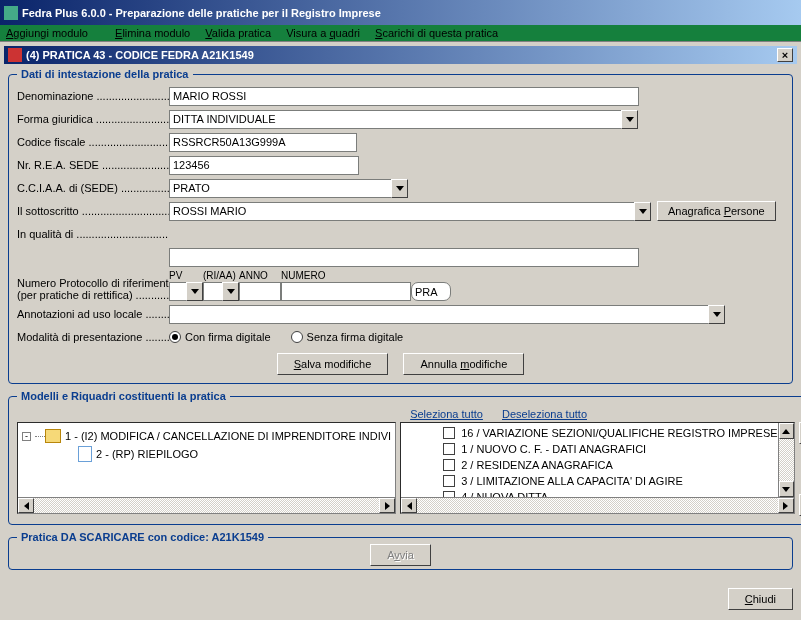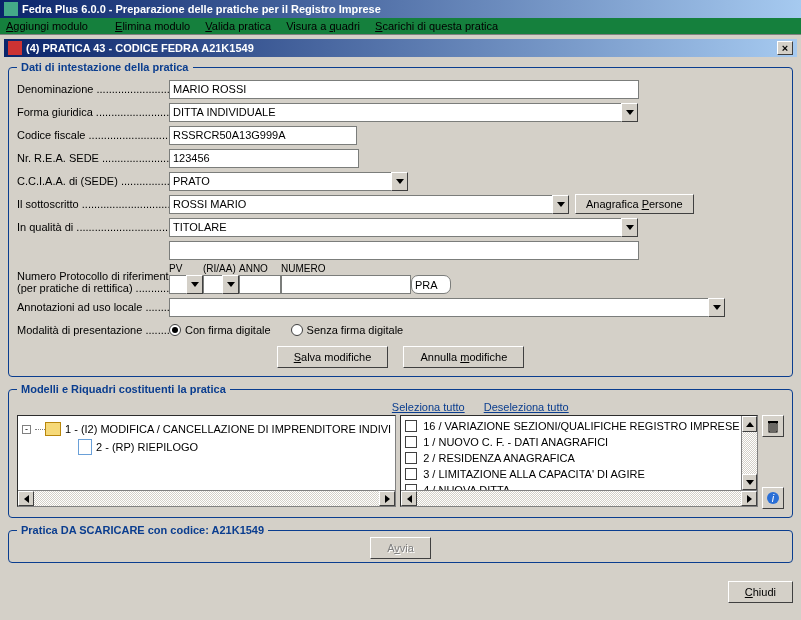--- a/index.html
+++ b/index.html
@@ -1,17 +1,17 @@
 <!DOCTYPE html>
 <html><head>
 <meta charset="utf-8">
 <style>
   * { box-sizing: border-box; font-family: "Tahoma", "MS Sans Serif", sans-serif; font-size: 11px; }
   body { margin: 0; padding: 0; background: #d4d0c8; width: 801px; }
-  .titlebar { background: linear-gradient(to right, #0a246a, #a6caf0); color: #fff; height: 18px; line-height: 18px; padding: 0 4px; font-weight: bold; display: flex; align-items: center; }
+  .titlebar { background: linear-gradient(to right, #0a246a, #a6caf0); color: #fff; height: 25px; line-height: 18px; padding: 0 4px; font-weight: bold; display: flex; align-items: center; }
   .titlebar .ticon { width: 14px; height: 14px; background: #4a8; margin-right: 4px; display:inline-block;}
   .menubar { background: #15803d; padding: 2px 6px; border-bottom: 1px solid #808080; }
   .menubar span { margin-right: 12px; cursor: default; }
   .menubar u { text-decoration: underline; }
   .mdi-title { background: linear-gradient(to right, #0a246a, #a6caf0); color: #fff; height: 18px; line-height: 18px; padding: 0 4px; font-weight: bold; margin: 4px 4px 0 4px; display:flex; align-items:center; justify-content:space-between;}
   .mdi-title .ticon { width:14px;height:14px;background:#c33;display:inline-block;margin-right:4px;}
   .mdi-close { width:16px;height:14px;background:#d4d0c8;border:1px solid #fff;border-right-color:#404040;border-bottom-color:#404040;color:#000;text-align:center;line-height:12px;font-weight:bold;font-family:Arial;cursor:default;}
   .content { padding: 4px 8px 8px 8px; }
   fieldset { border: 1px solid #0a3d8f; border-radius: 4px; margin: 0 0 6px 0; padding: 6px 8px 8px 8px; }
   legend { color: #0a3d8f; font-weight: bold; padding: 0 4px; }
@@ -41,21 +41,21 @@
   .tree-body { padding: 4px 4px 0 4px; overflow:hidden; height: 74px;}
   .tree-row { display:flex; align-items:center; height:18px; white-space:nowrap;}
   .tminus { width:9px;height:9px;border:1px solid #808080;background:#fff;text-align:center;line-height:7px;font-size:9px;margin-right:4px;}
   .ticon-folder{width:16px;height:14px;background:#f6d978;border:1px solid #b8860b;margin-right:4px;}
   .ticon-doc{width:14px;height:16px;background:#fff;border:1px solid #6aa0d8;margin:0 4px 0 28px;position:relative;}
   .hscroll { height:16px;background:#d4d0c8;border-top:1px solid #808080;display:flex;}
   .sbtn{width:16px;height:15px;border:1px solid #fff;border-right-color:#404040;border-bottom-color:#404040;background:#d4d0c8;display:flex;align-items:center;justify-content:center;}
   .sbtn.l::after{content:"";border-top:4px solid transparent;border-bottom:4px solid transparent;border-right:5px solid #000;}
   .sbtn.r::after{content:"";border-top:4px solid transparent;border-bottom:4px solid transparent;border-left:5px solid #000;}
   .strack{flex:1;background:repeating-conic-gradient(#d4d0c8 0 25%,#fff 0 50%) 0 0/2px 2px;}
-  .list-body{flex:1;overflow:hidden;padding:2px 0 0 2px;}
+  .list-body{flex:1;overflow:hidden;padding:2px 0 0 2px;margin-left:38px;}
   .li-row{display:flex;align-items:center;height:16px;white-space:nowrap;}
   .chk{width:12px;height:12px;border:1px solid #404040;background:#fff;margin:0 6px 0 2px;flex:none;}
   .links{margin-bottom:2px;}
   .links a{color:#0a3d8f;text-decoration:underline;margin-right:16px;cursor:default;}
   .side-btns{display:flex;flex-direction:column;gap:50px;justify-content:flex-start;}
   .iconbtn{width:22px;height:22px;border:1px solid #fff;border-right-color:#404040;border-bottom-color:#404040;background:#d4d0c8;display:flex;align-items:center;justify-content:center;}
   .bottom-bar{display:flex;justify-content:flex-end;padding:4px 8px 8px 0;}
   .disabled{color:#808080;text-shadow:1px 1px 0 #fff;}
   .vscroll{width:16px;display:flex;flex-direction:column;background:#d4d0c8;border-left:1px solid #808080;}
   .vsbtn{height:16px;border:1px solid #fff;border-right-color:#404040;border-bottom-color:#404040;background:#d4d0c8;display:flex;align-items:center;justify-content:center;}
@@ -115,32 +115,28 @@
   <div class="row">
     <div class="lbl"><span>C.C.I.A.A. di (SEDE)</span><span class="dots"></span></div>
     <span class="dd">
           <input type="text" class="txt" style="width: 223px;" value="PRATO">
           <span class="dd-btn"></span>
         </span>
   </div>
   <div class="row">
     <div class="lbl"><span>Il sottoscritto</span><span class="dots"></span></div>
     <span class="dd">
-          <input type="text" class="txt" style="width: 384px;" value="ROSSI MARIO">
+          <input type="text" class="txt" style="width: 466px;" value="ROSSI MARIO">
           <span class="dd-btn"></span>
         </span>
     <span style="width:6px"></span>
     <span class="btn">Anagrafica <u>P</u>ersone</span>
   </div>
   <div class="row">
     <div class="lbl"><span>In qualità di</span><span class="dots"></span></div>
-    <span class="dd">
-          <input type="text" class="txt" style="width: 453px;" value="TITOLARE">
-          <span class="dd-btn"></span>
-        </span>
   </div>
   <div class="row">
     <div class="lbl"></div>
     <input type="text" class="txt" style="width: 470px;">
   </div>
 
   <div class="row" style="align-items:flex-end;">
     <div class="lbl" style="line-height:12px;">
       <span>Numero Protocollo di riferimento</span><br>
       <span>(per pratiche di rettifica)</span><span class="dots"></span>

